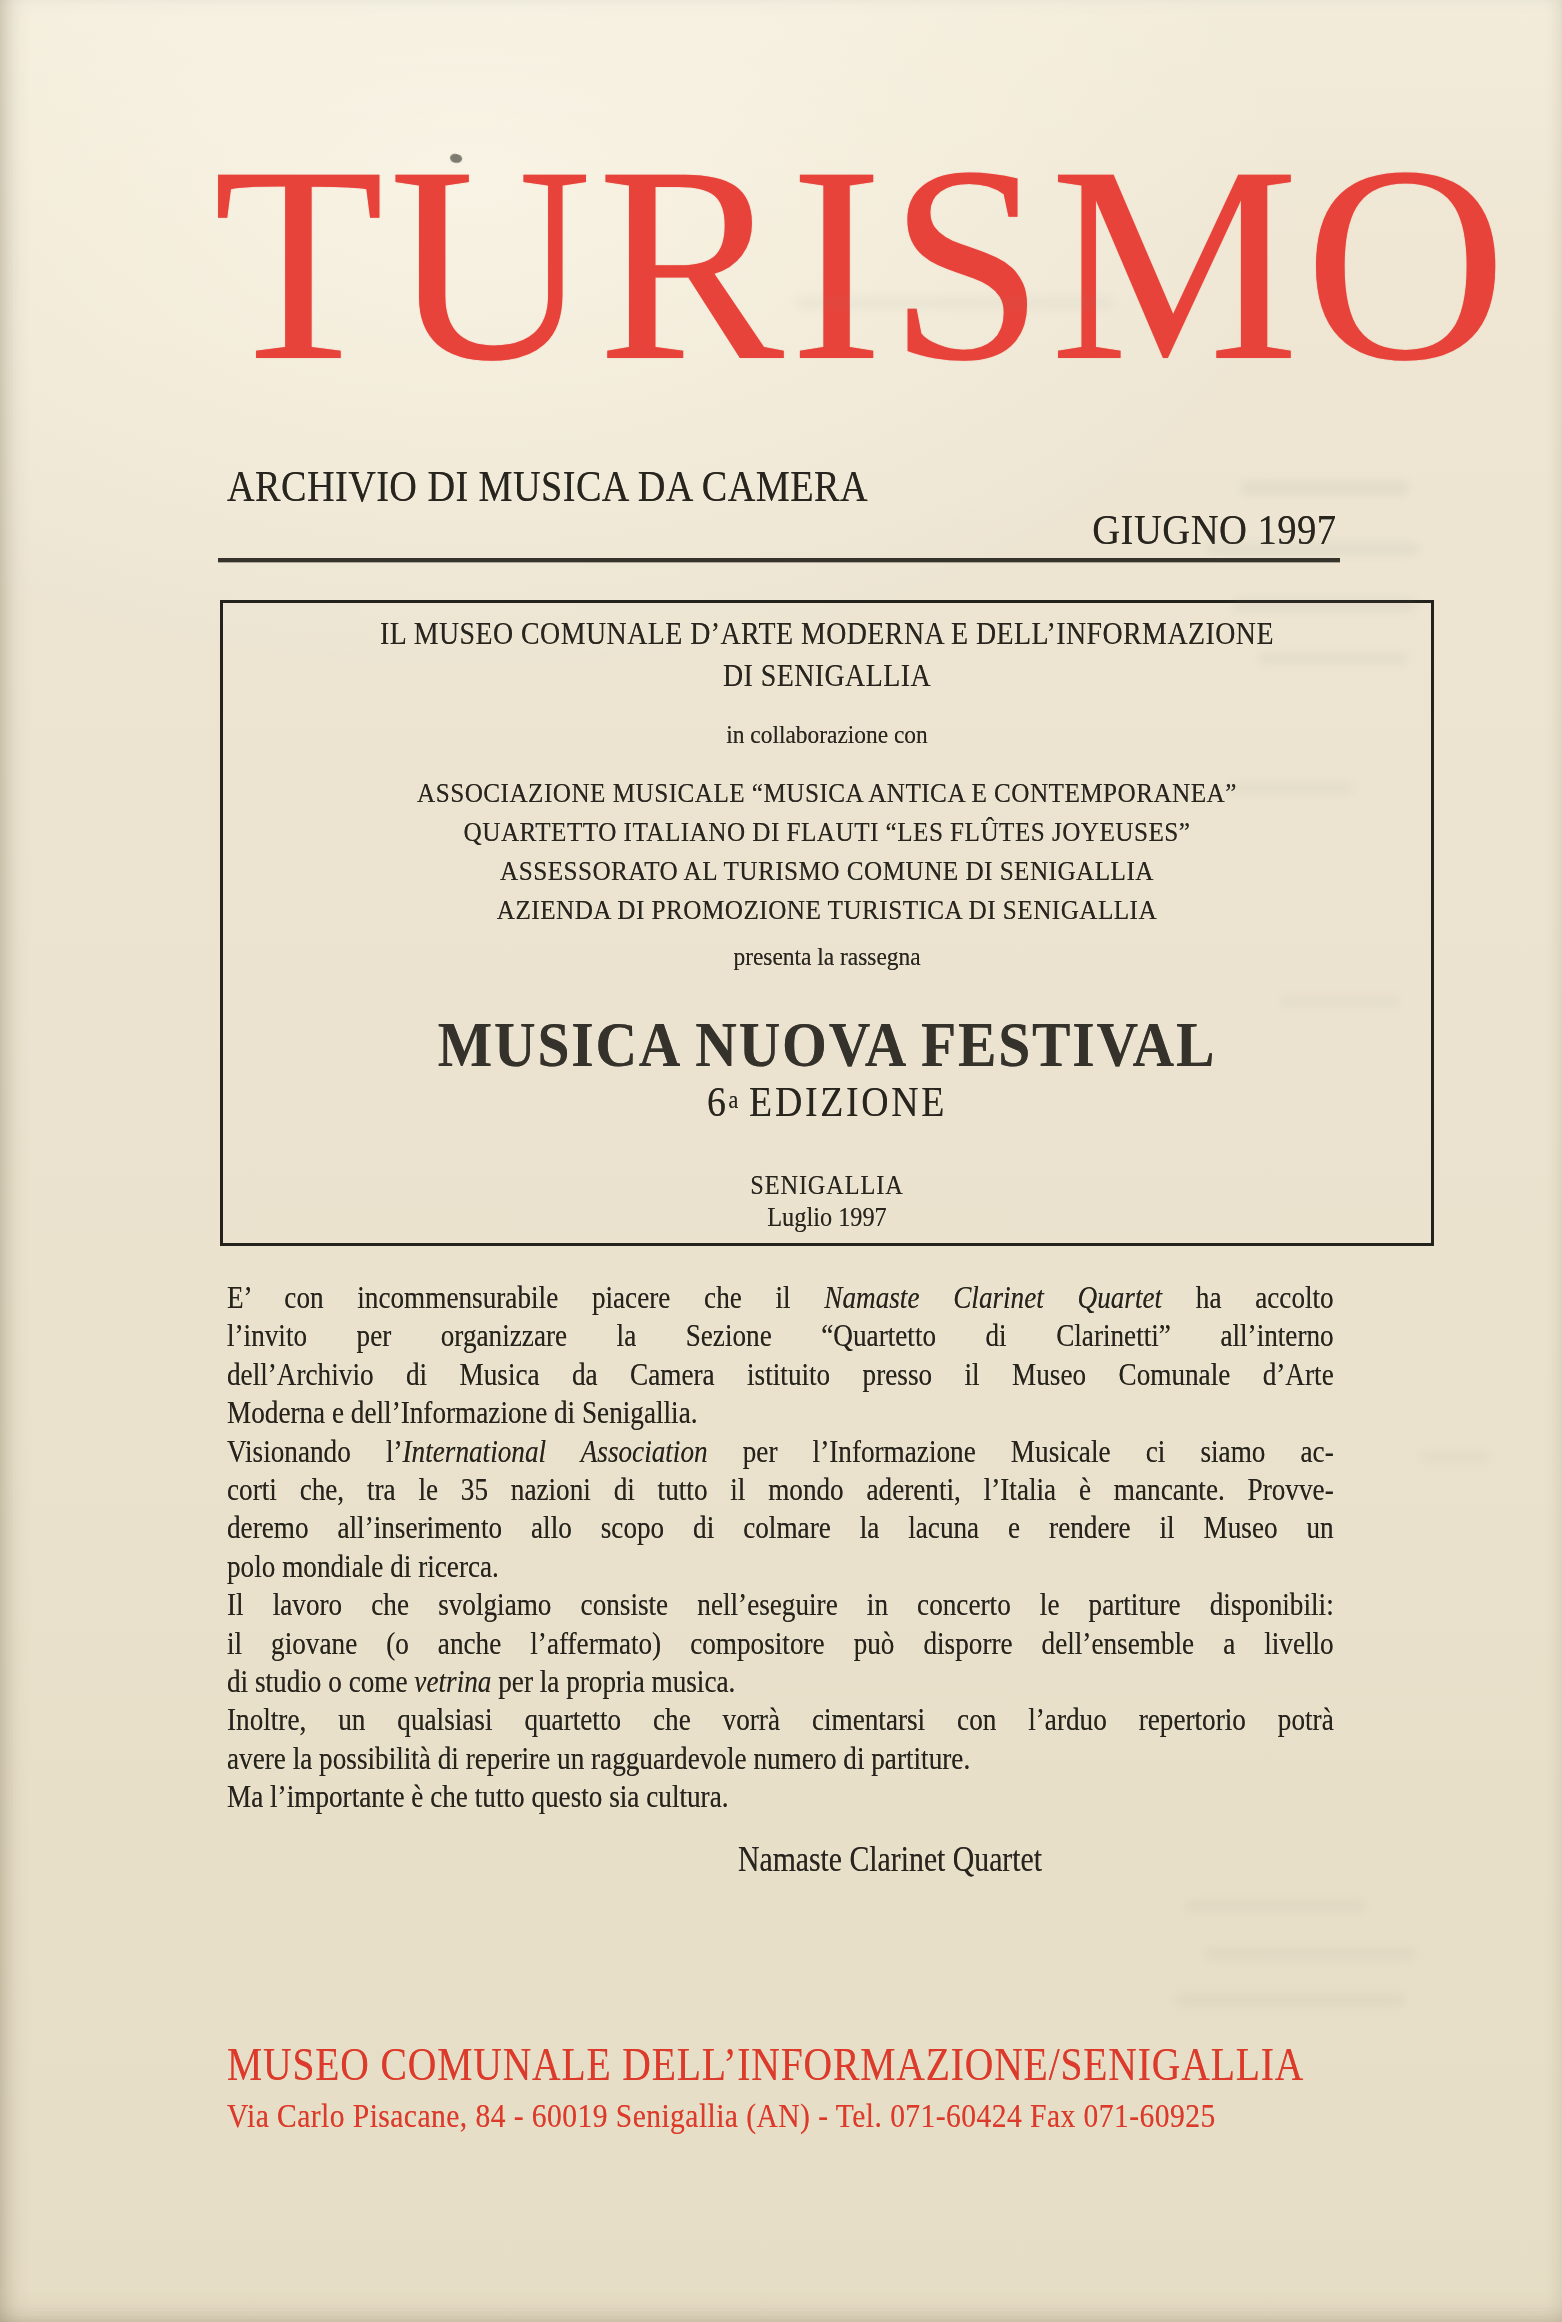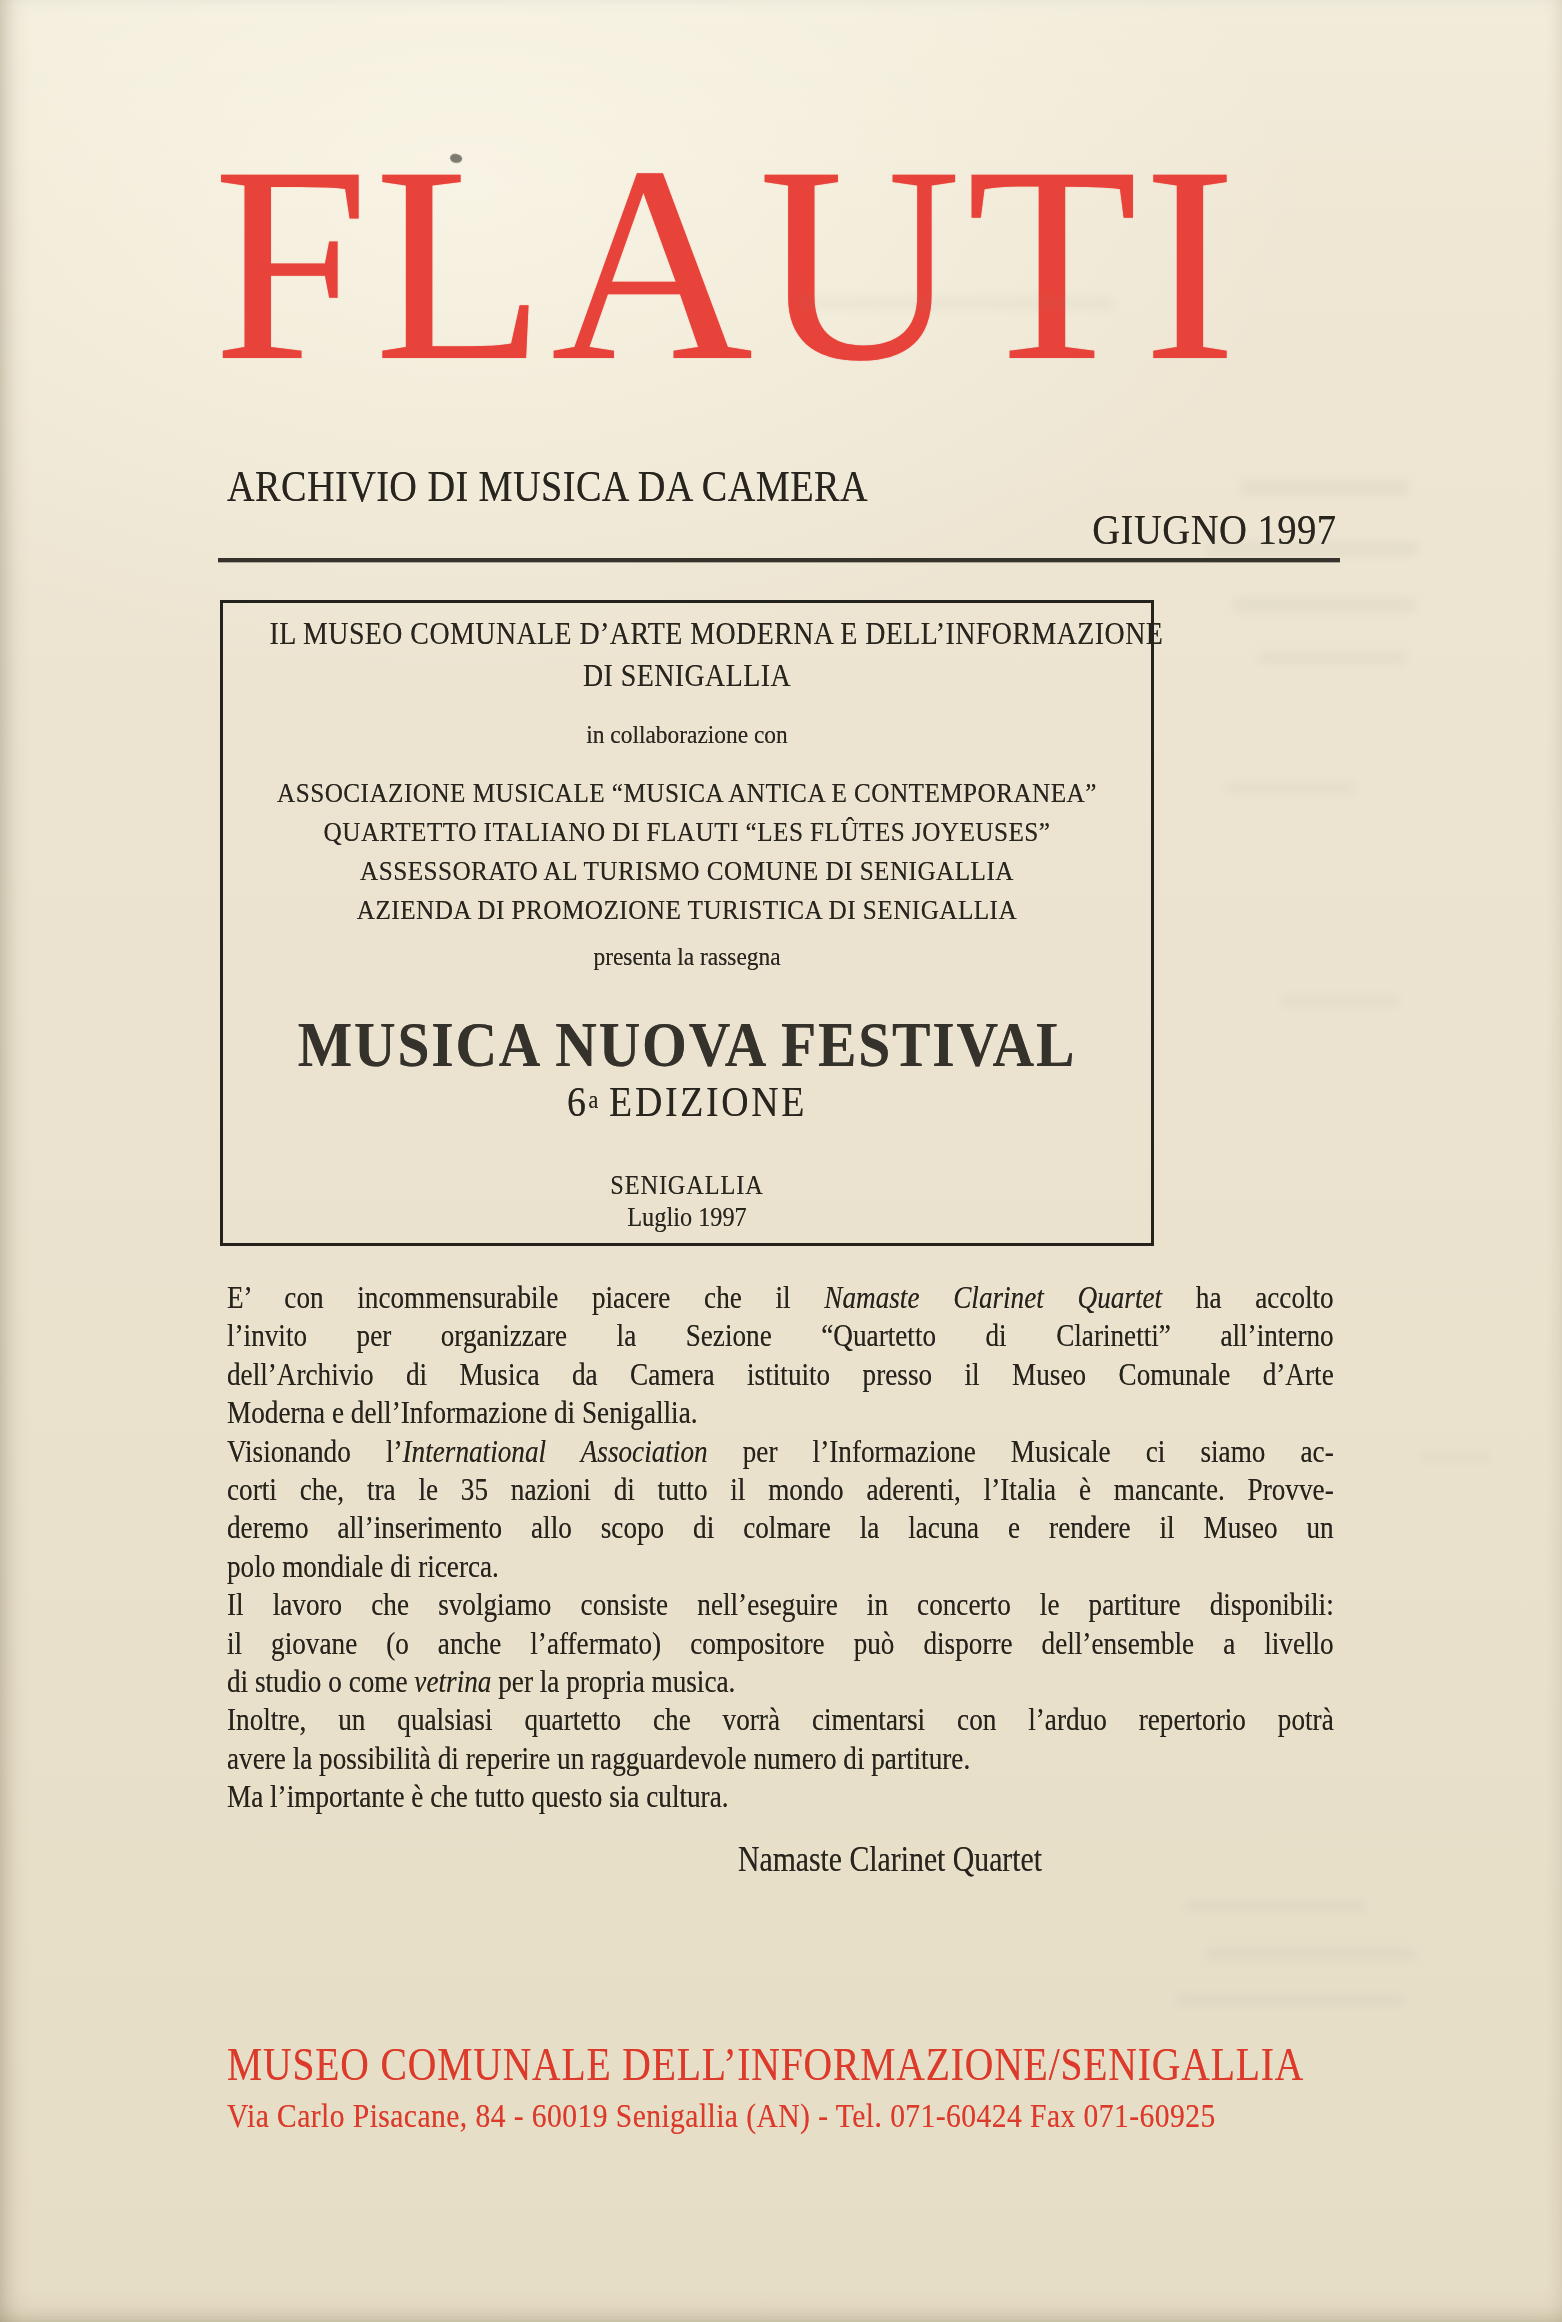--- a/index.html
+++ b/index.html
@@ -49,21 +49,21 @@
     letter-spacing:.5px;white-space:nowrap;
     text-shadow:0 0 .6px rgba(40,36,28,.65);
   }
   .rule{
     left:218px;top:558px;width:1122px;height:4px;
     background:#35332c;box-shadow:0 1px 0 rgba(53,51,44,.35);
   }
 
   
   .notice-box{
-    left:220px;top:600px;width:934px;height:646px;
+    left:220px;top:600px;width:1214px;height:646px;
     box-sizing:border-box;border:3px solid #23221d;
   }
   .box-content{
     position:absolute;inset:0;
     transform:scaleX(.9);transform-origin:50% 0;
     text-shadow:0 0 .6px rgba(40,36,28,.6);
   }
   .box-line{position:absolute;width:100%;text-align:center;white-space:nowrap;line-height:1.2;}
   .org-line1{top:12px;font-size:31px;letter-spacing:.5px;}
   .org-line2{top:54px;font-size:31px;letter-spacing:.5px;}
@@ -123,21 +123,21 @@
   .b8{left:1420px;top:1452px;width:70px;height:10px;opacity:.06;}
   .b9{left:1185px;top:1900px;width:180px;height:12px;opacity:.07;}
   .b10{left:1205px;top:1948px;width:210px;height:12px;opacity:.07;}
   .b11{left:1175px;top:1994px;width:230px;height:12px;opacity:.07;}
 </style>
 </head>
 <body>
 
 <div class="page">
 
-  <div class="abs masthead">FLAUTI</div>
+  <div class="abs masthead">TURISMO</div>
   <div class="abs ink-speck"></div>
 
   <div class="abs subtitle">ARCHIVIO DI MUSICA DA CAMERA</div>
   <div class="abs issue-date">GIUGNO 1997</div>
   <div class="abs rule"></div>
 
   <div class="abs notice-box">
     <div class="box-content">
       <div class="box-line org-line1">IL MUSEO COMUNALE D’ARTE MODERNA E DELL’INFORMAZIONE</div>
       <div class="box-line org-line2">DI SENIGALLIA</div>

